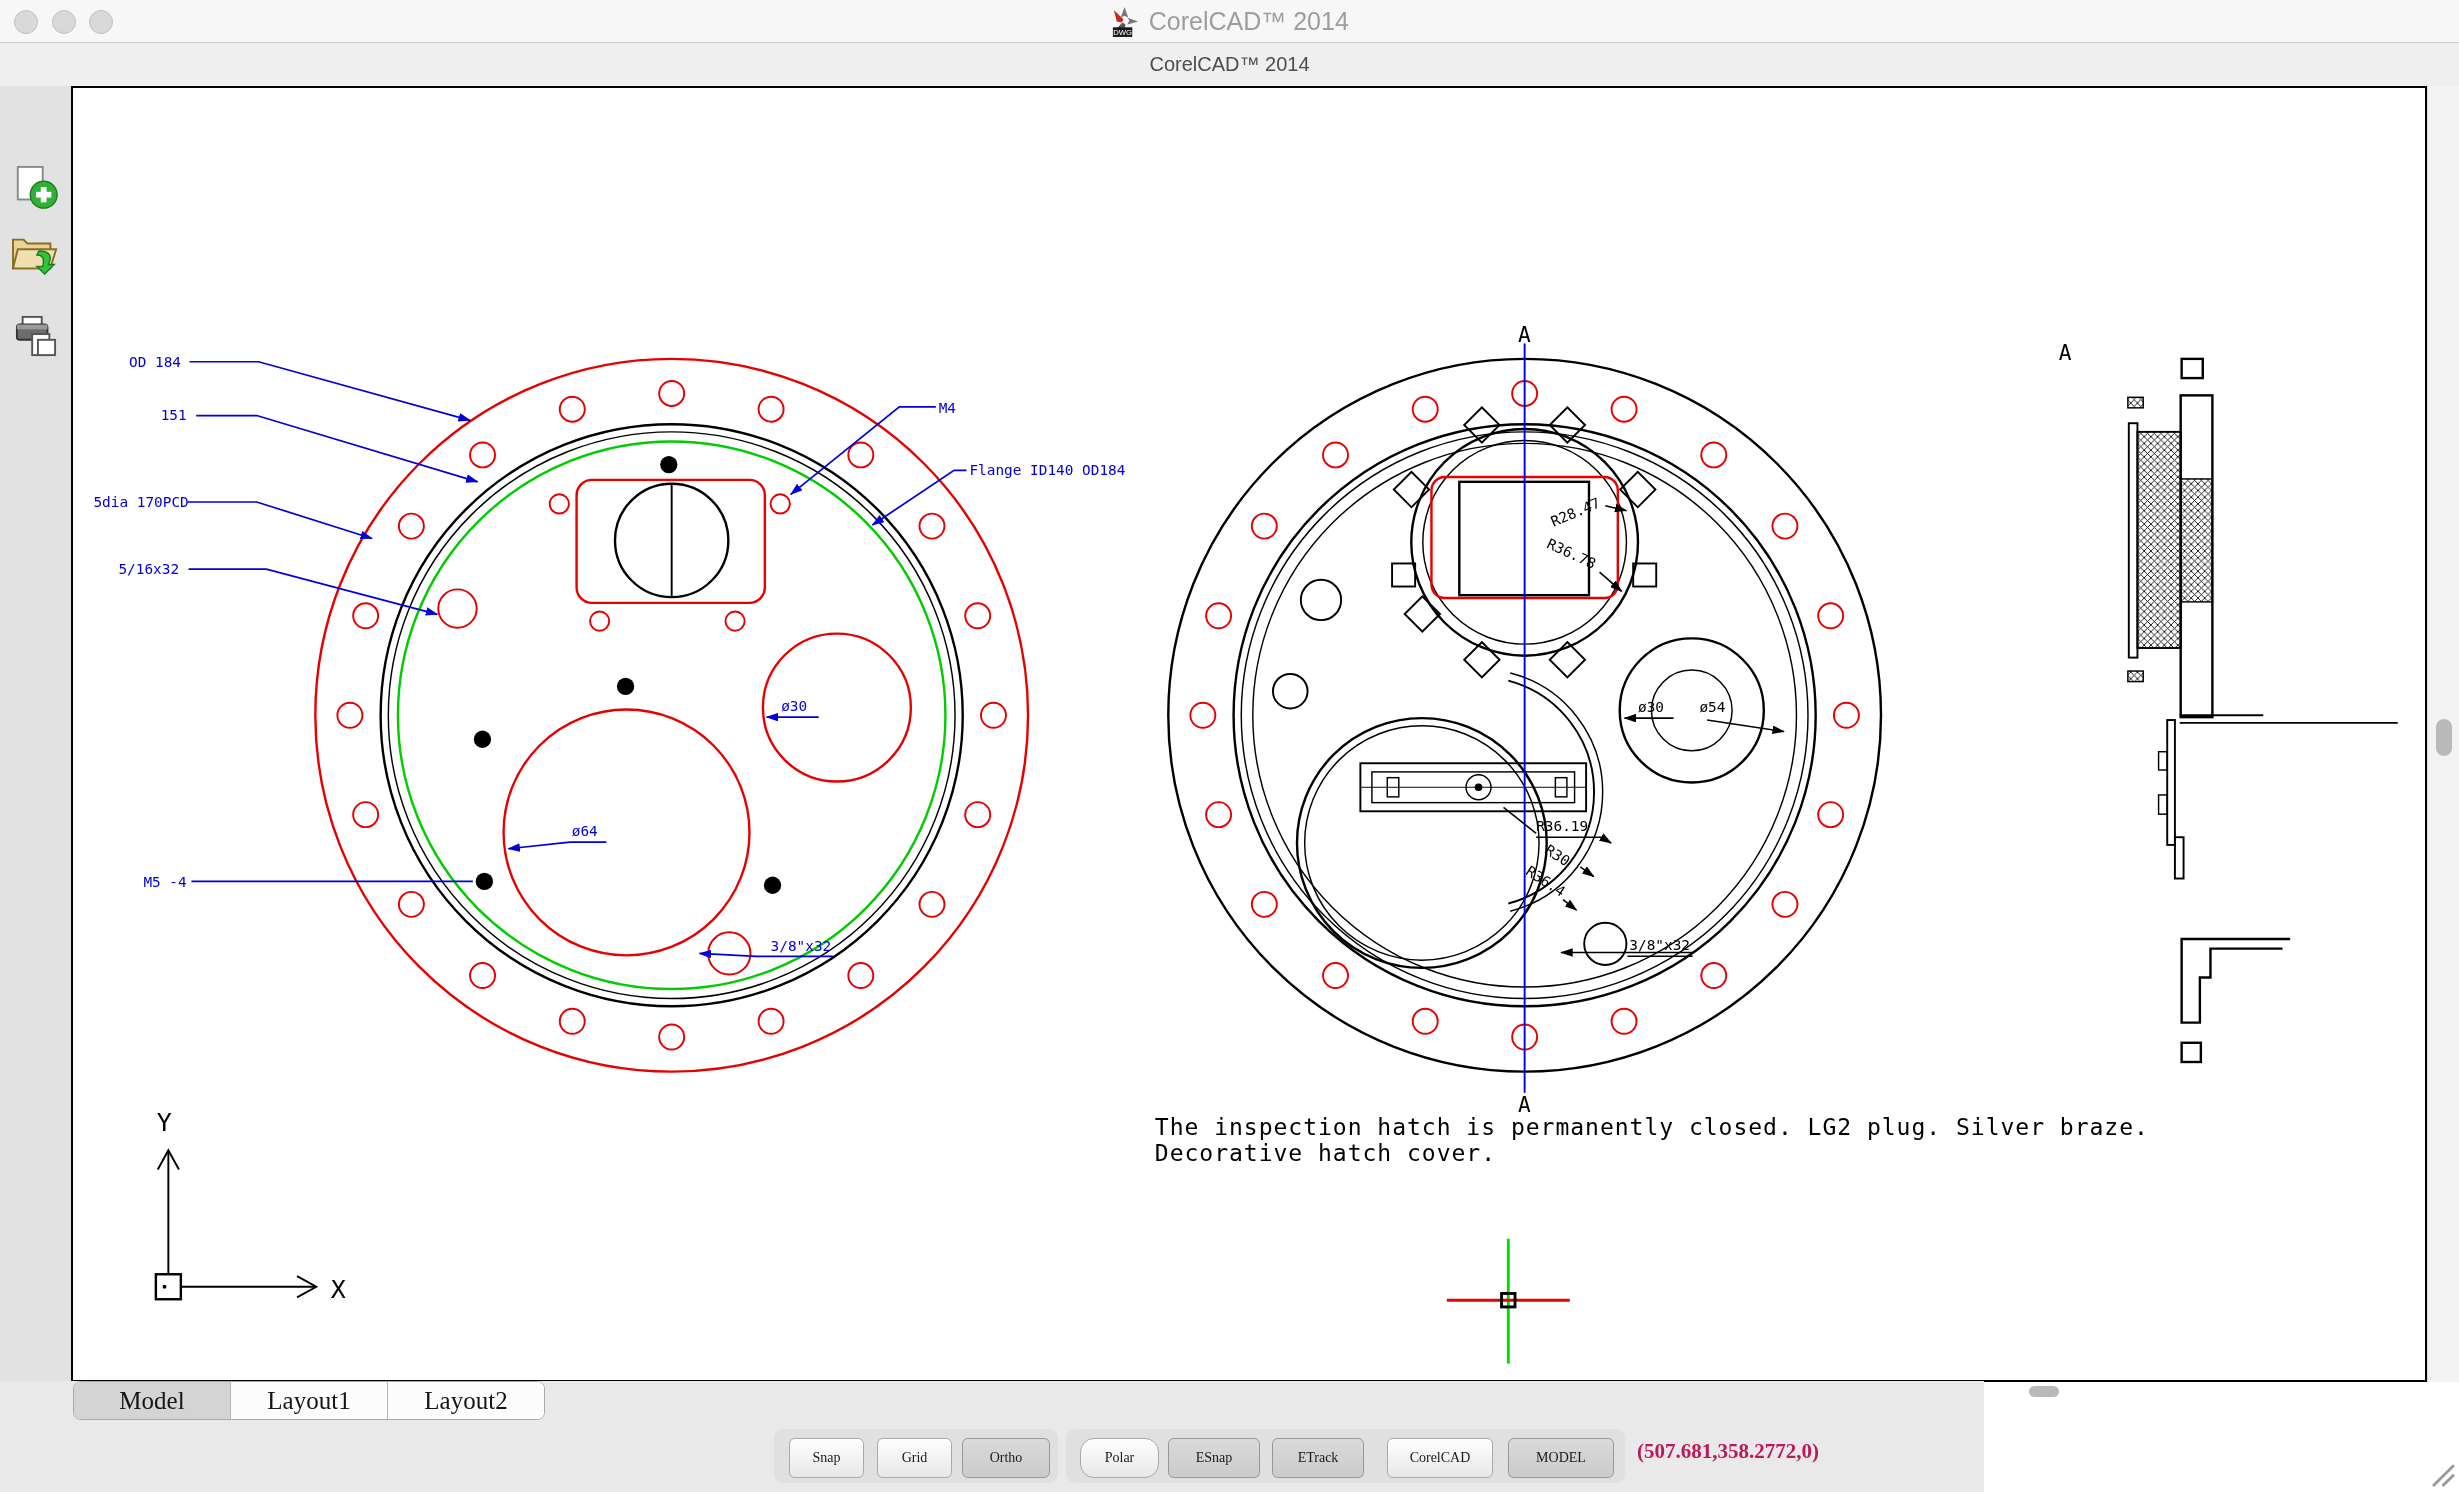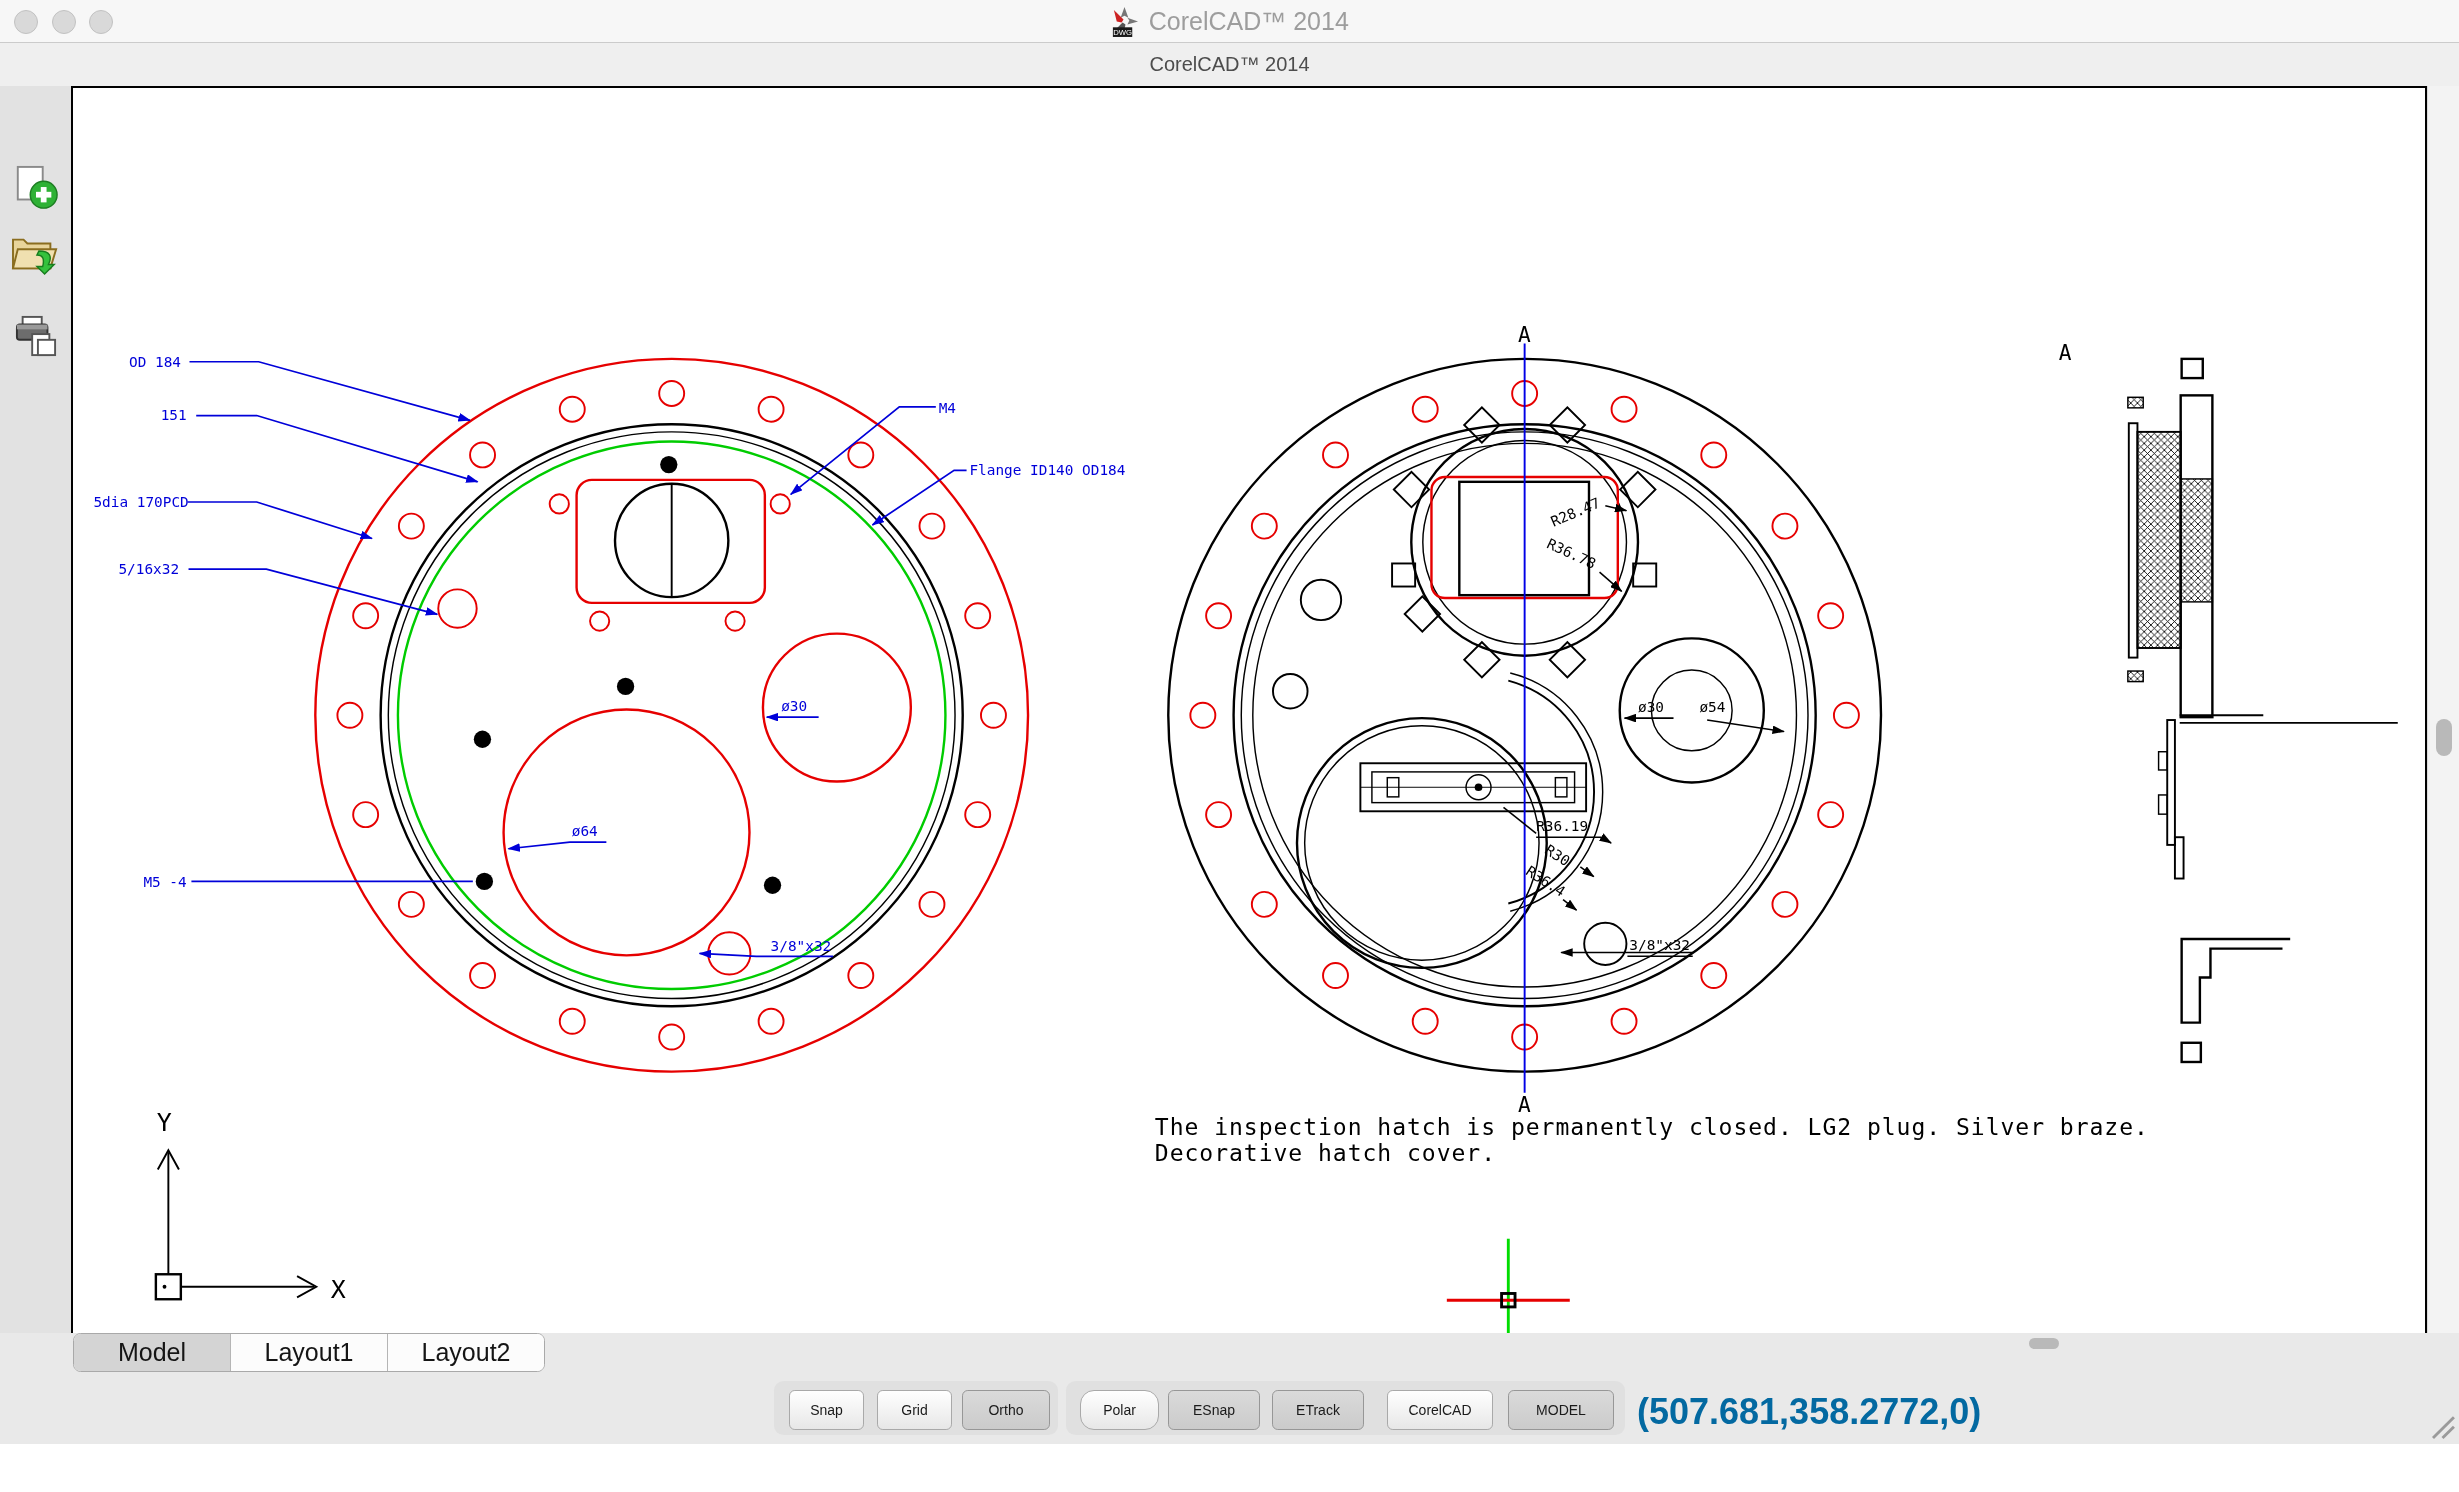--- a/index.html
+++ b/index.html
@@ -14,33 +14,33 @@
   #doc-titlebar{left:0;top:43px;width:2459px;height:43px;background:#efefef;display:flex;align-items:center;justify-content:center;}
   #doc-titlebar span{font-size:20px;color:#4d4d4d;}
   
   #left-toolbar{left:0;top:86px;width:71px;height:1295px;background:#e2e2e2;}
   .toolbtn{left:7.7px;width:56px;height:54px;display:flex;align-items:center;justify-content:center;}
   
   #canvas{left:71px;top:86px;width:2356px;height:1296px;background:#fff;border:2.9px solid #000;box-sizing:border-box;}
   #vscroll{left:2427px;top:86px;width:33px;height:1296px;background:#f3f3f3;border-left:1px solid #dadada;box-sizing:border-box;}
   #vthumb{left:7.7px;top:633px;width:16.3px;height:37px;background:#b9b9b9;border-radius:8.6px;}
   
-  #footer{left:0;top:1333px;width:2459px;height:111px;background:#e9e9e9;}
+  #footer{left:0;top:1381px;width:1984px;height:111px;background:#e9e9e9;font-family:Liberation Serif, serif;}
   #tabbar{left:73px;top:0;height:37px;display:flex;border:1px solid #a9a9a9;border-radius:7.7px;overflow:hidden;background:#fff;}
   .tab{min-width:110px;padding:0 23px;display:flex;align-items:center;justify-content:center;
        font-size:25px;color:#151515;background:#fcfcfc;border-right:1px solid #b5b5b5;cursor:default;}
   .tab:last-child{border-right:none;}
   .tab.active{background:#d4d4d4;}
   #hthumb{left:2029px;top:4.8px;width:30px;height:11.5px;background:#b9b9b9;border-radius:5.8px;}
   .btn-group{top:48px;height:54px;background:#e0e0e0;border-radius:9.6px;}
   .sbtn{top:57px;height:38px;border:1px solid #a9a9a9;border-radius:5.8px;
         background:linear-gradient(#ffffff,#e7e7e7);display:flex;align-items:center;justify-content:center;
         font-size:14px;color:#1a1a1a;}
   .sbtn.pressed{background:linear-gradient(#dadada,#cbcbcb);border-color:#979797;}
-  #coords{left:1637px;top:58px;font-size:36px;font-weight:bold;color:#0369a1;}
+  #coords{left:1637px;top:58px;font-size:21px;font-weight:bold;color:#be185d;}
   
   svg text{font-family:"DejaVu Sans Mono",monospace;}
   .tblue{fill:#0000d9;font-size:15px;}
   .tblk{fill:#000;font-size:15px;}
   .tnote{fill:#000;font-size:24px;letter-spacing:1px;}
   .tA{fill:#000;font-size:22px;}
   .taxis{fill:#000;font-size:26px;}
   .lb{stroke:#0000d9;stroke-width:1.8;fill:none;}
   .lk{stroke:#000;stroke-width:1.6;fill:none;}
   .rl{stroke:#e60000;fill:none;}

